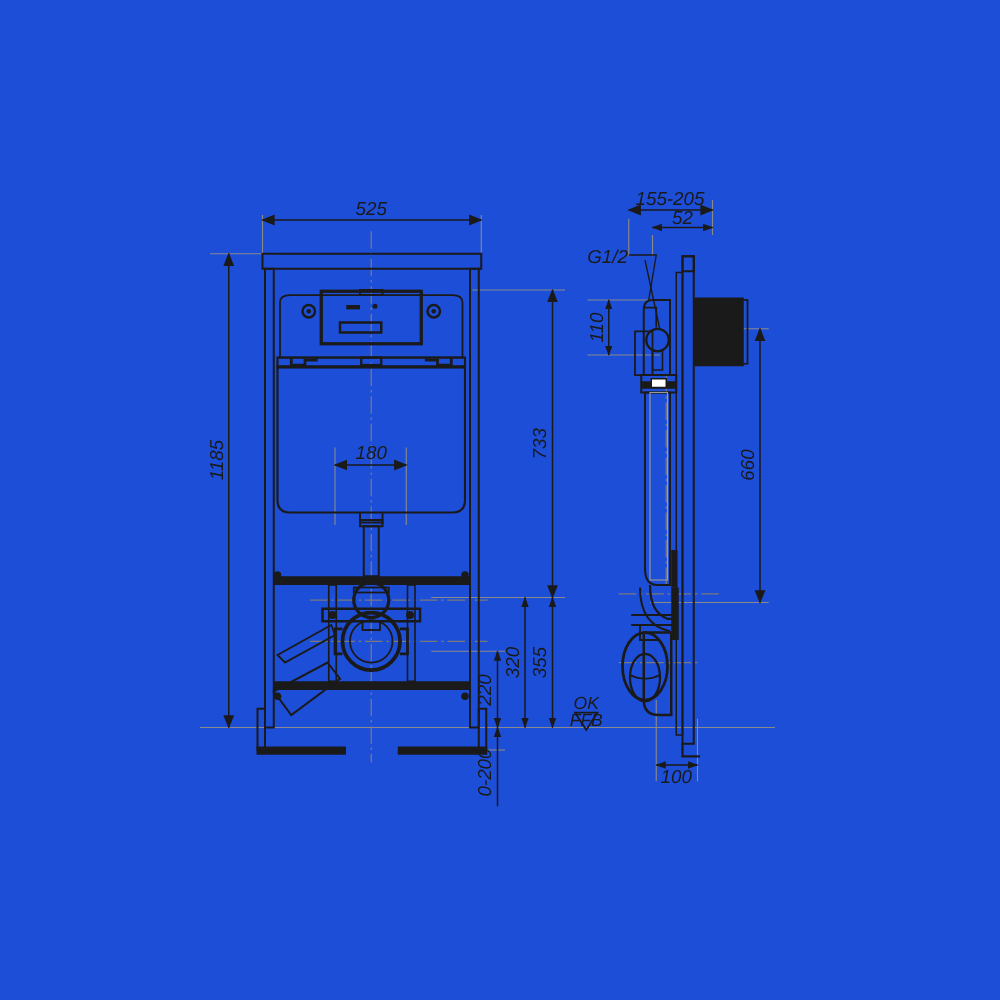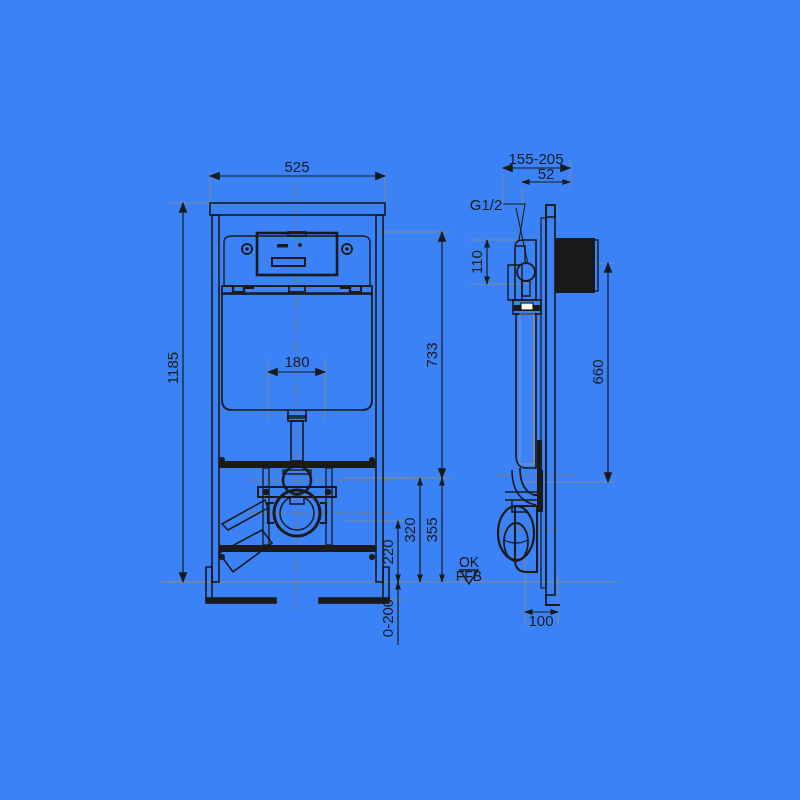--- a/index.html
+++ b/index.html
@@ -1,17 +1,17 @@
 <!DOCTYPE html>
 <html><head>
 <meta charset="utf-8">
 <style>
   html,body{margin:0;padding:0;background:#ffffff;}
   body{width:800px;height:800px;font-family:"Liberation Sans",sans-serif;overflow:hidden;}
-  #stage{position:relative;width:800px;height:800px;background:#3b82f6;}
+  #stage{position:relative;width:800px;height:800px;background:#1d4ed8;font-style:italic;}
   svg{display:block;}
   .dimtxt{font-family:"Liberation Sans",sans-serif;font-size:15px;fill:#1a1a1a;}
   .dimtxt-sm{font-family:"Liberation Sans",sans-serif;font-size:14px;fill:#1a1a1a;}
 </style>
 </head>
 <body>
 
 <div id="stage">
 
   <svg width="800" height="800" viewBox="0 0 800 800">

